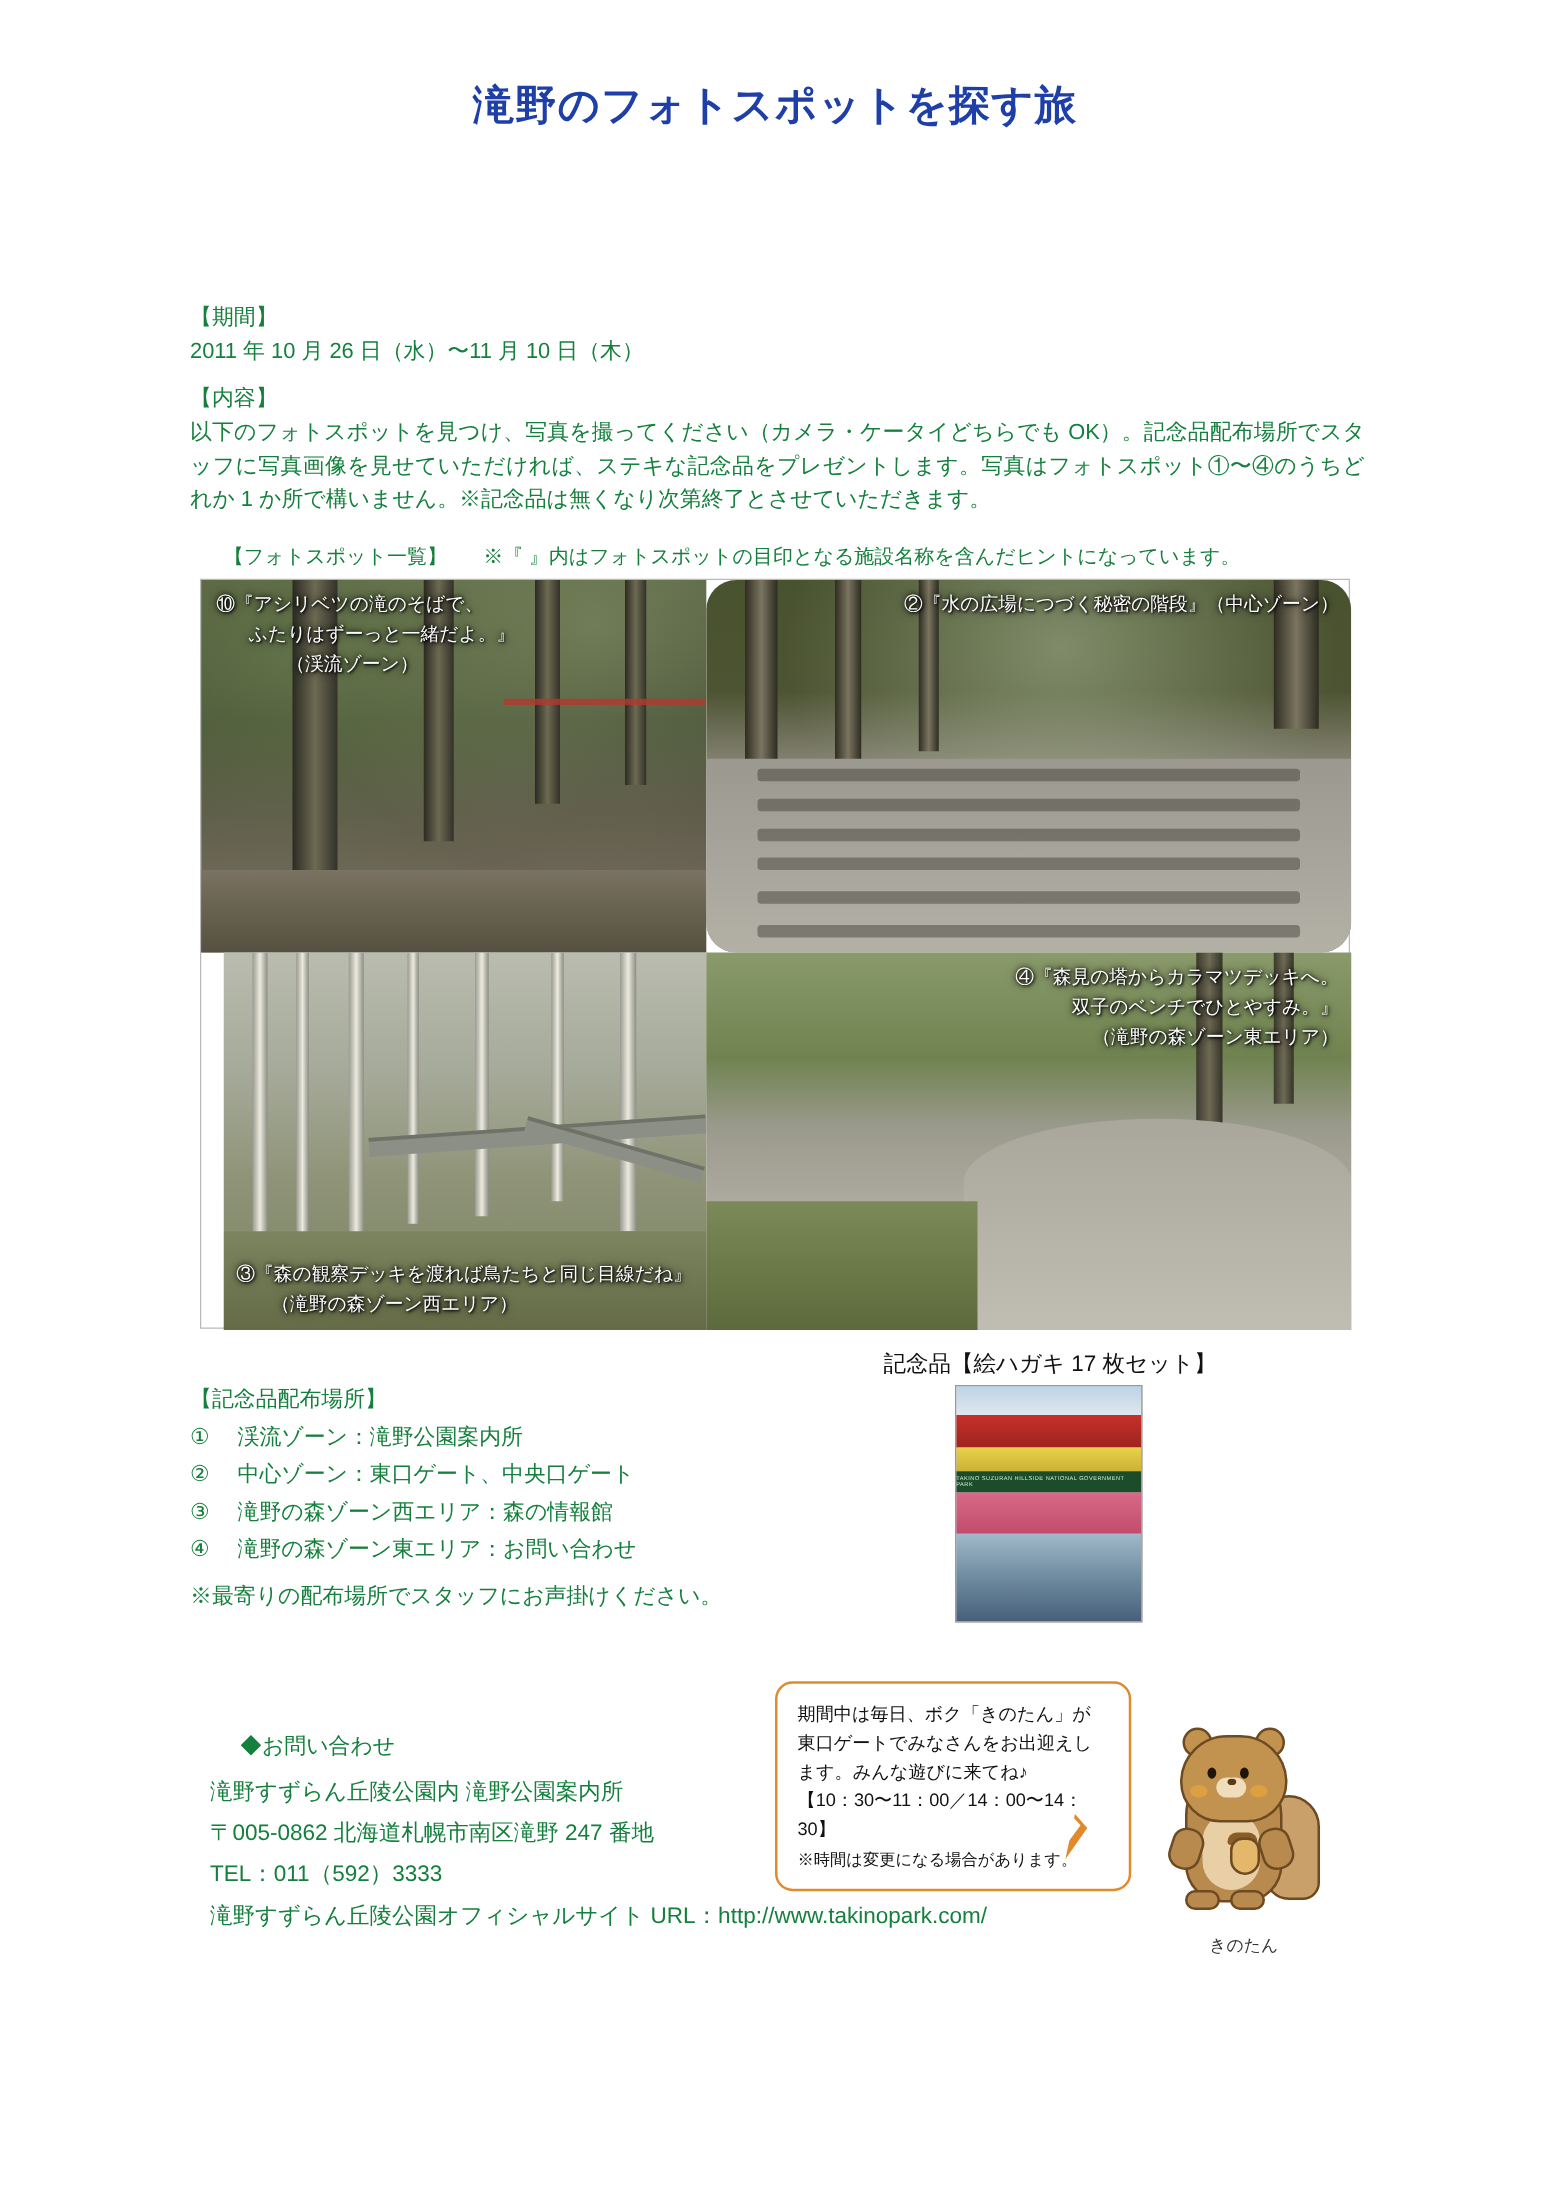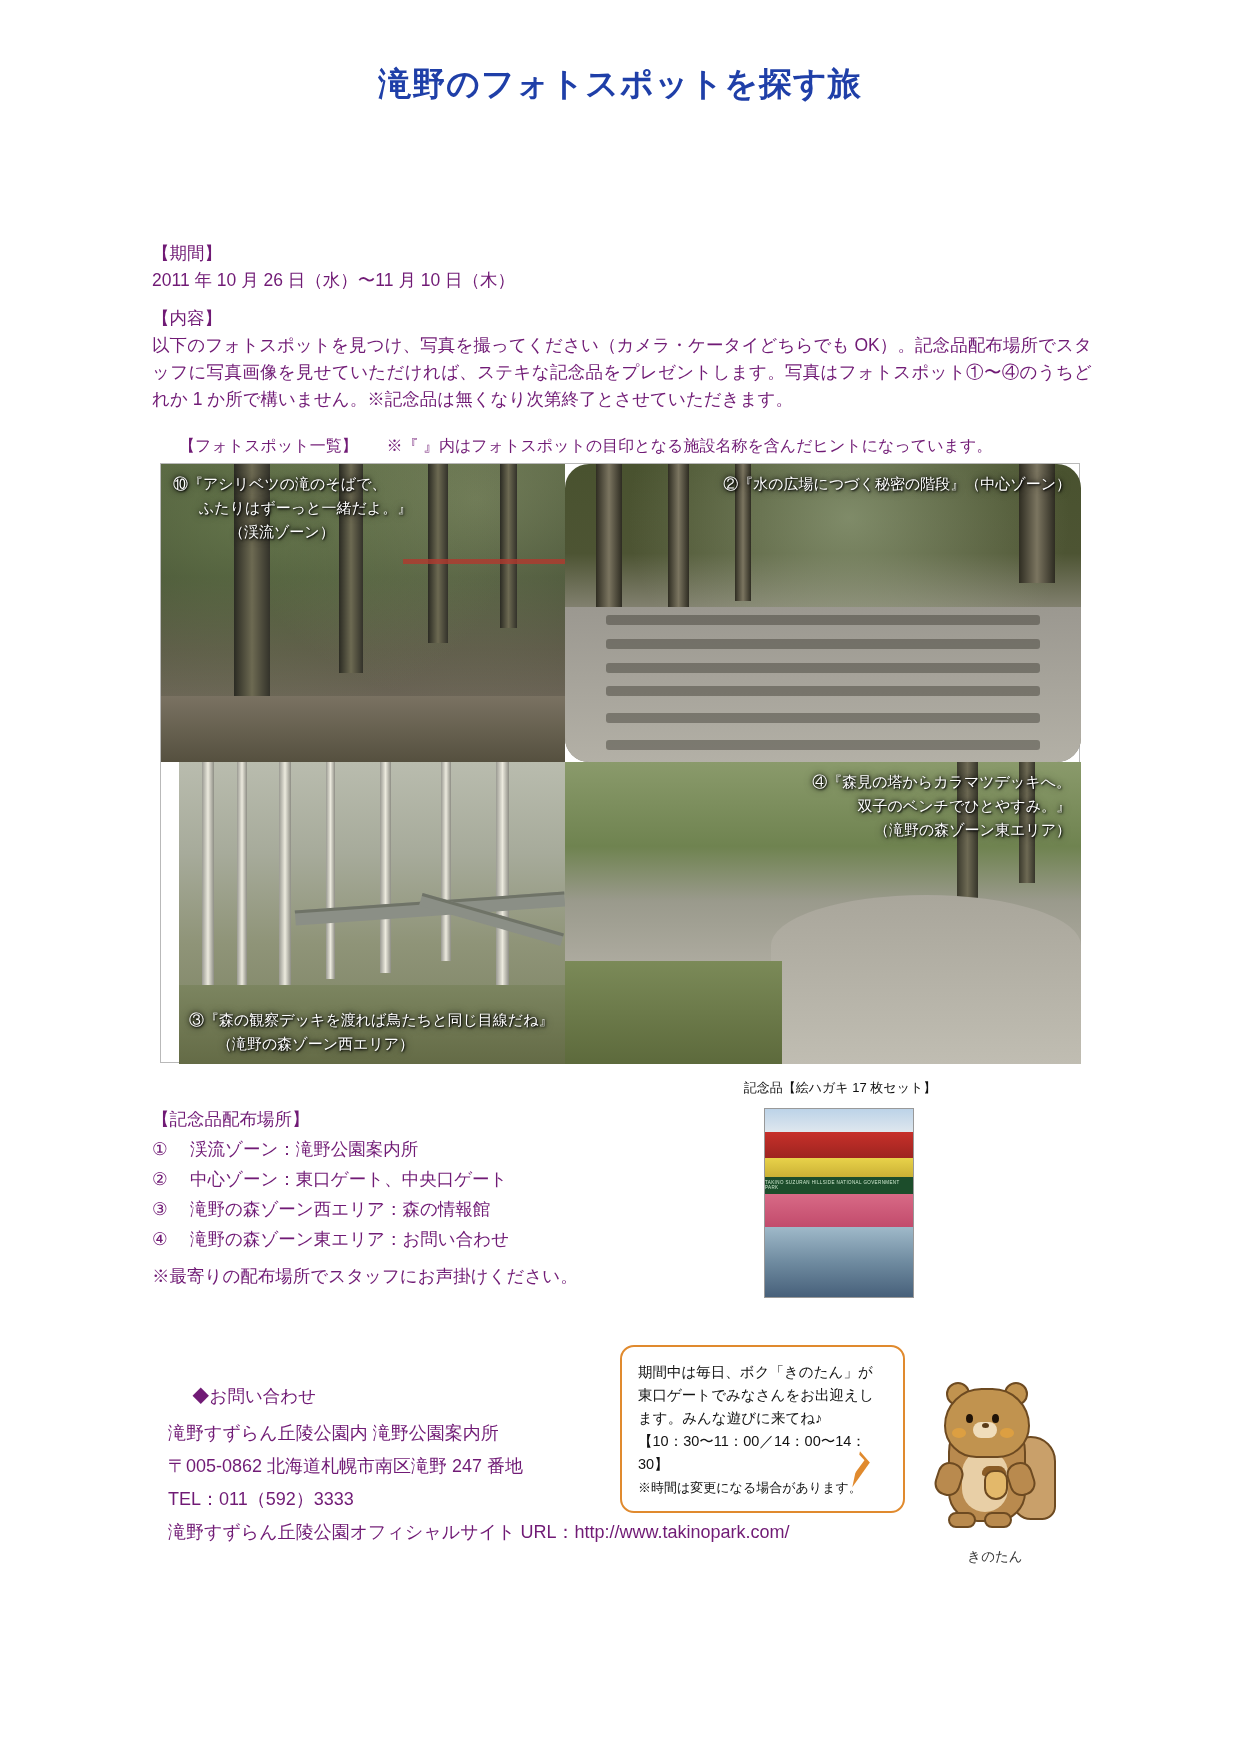--- a/index.html
+++ b/index.html
@@ -45,21 +45,21 @@
     font-size: 17.5px;
     line-height: 28px;
     color: #111;
   }
 
   
   .block {
     position: absolute;
     font-size: 17.5px;
     line-height: 27px;
-    color: #701a75;
+    color: #15803d;
   }
   .block .hd {
     font-size: 17.5px;
   }
   #sec-period { left: 152px; top: 240px; width: 700px; }
   #sec-content { left: 152px; top: 305px; width: 940px; }
   #sec-content .body { text-align: justify; }
   #sec-list { left: 152px; top: 432px; width: 960px; font-size: 16px; margin-left: 27px; }
 
   
@@ -160,21 +160,21 @@
   .cap-bl { left: 10px; bottom: 8px; }
   .cap-bl .l2 { padding-left: 28px; }
 
   
   .gift-label {
     position: absolute;
     left: 700px;
     top: 1079px;
     width: 280px;
     text-align: center;
-    font-size: 13px;
+    font-size: 18px;
     color: #111;
   }
   .gift-img {
     position: absolute;
     left: 764px;
     top: 1108px;
     width: 148px;
     height: 188px;
     border: 1px solid #999;
     overflow: hidden;

